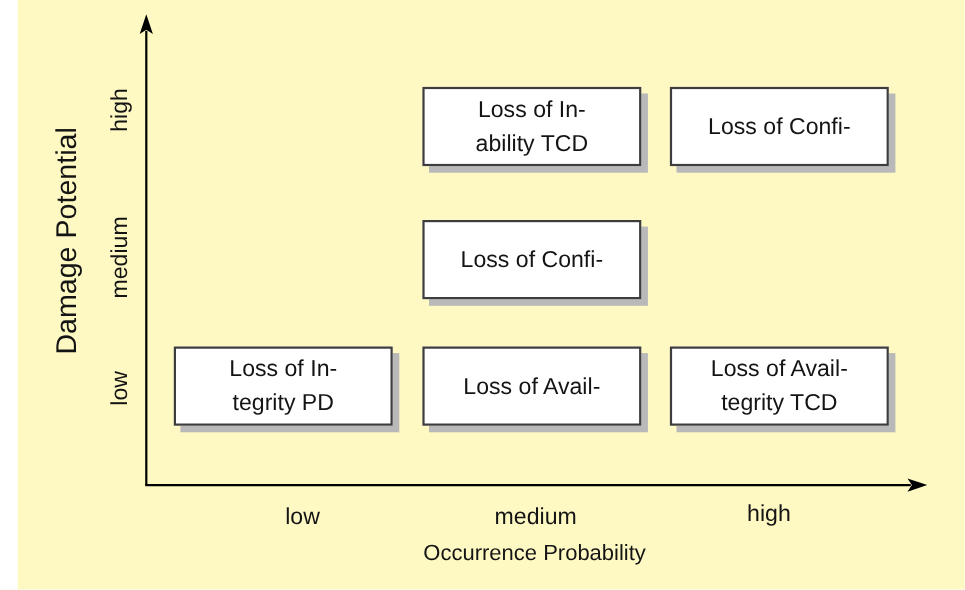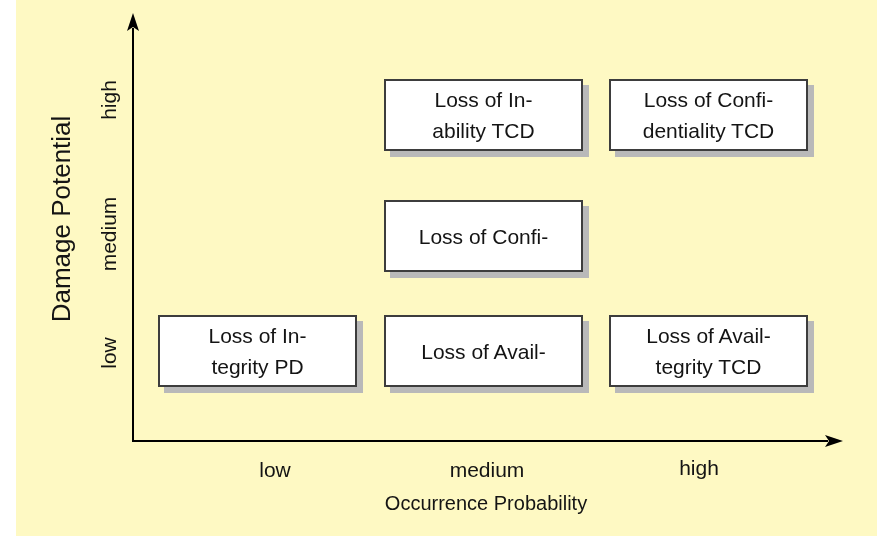--- a/index.html
+++ b/index.html
@@ -89,21 +89,20 @@
     <polygon points="827,441 809,435 813,441 809,447" fill="#000000"></polygon>
   </svg>
 
   <div>
       <div class="matrix-box col-medium row-high" title="Loss of Integrity TCD">
         <div class="box-line">Loss of In-</div>
         <div class="box-line">ability TCD</div>
       </div>
       <div class="matrix-box col-high row-high" title="Loss of Confidentiality TCD">
         <div class="box-line">Loss of Confi-</div>
-        <div class="box-line">dentiality TCD</div>
       </div>
       <div class="matrix-box col-medium row-medium" title="Loss of Confidentiality PD">
         <div class="box-line">Loss of Confi-</div>
       </div>
       <div class="matrix-box col-low row-low" title="Loss of Integrity PD">
         <div class="box-line">Loss of In-</div>
         <div class="box-line">tegrity PD</div>
       </div>
       <div class="matrix-box col-medium row-low" title="Loss of Availability PD">
         <div class="box-line">Loss of Avail-</div>

